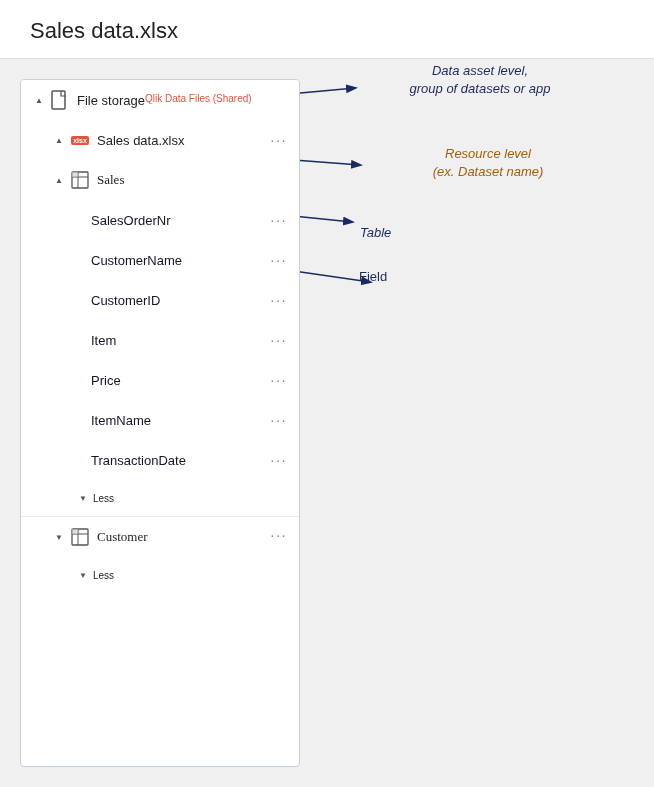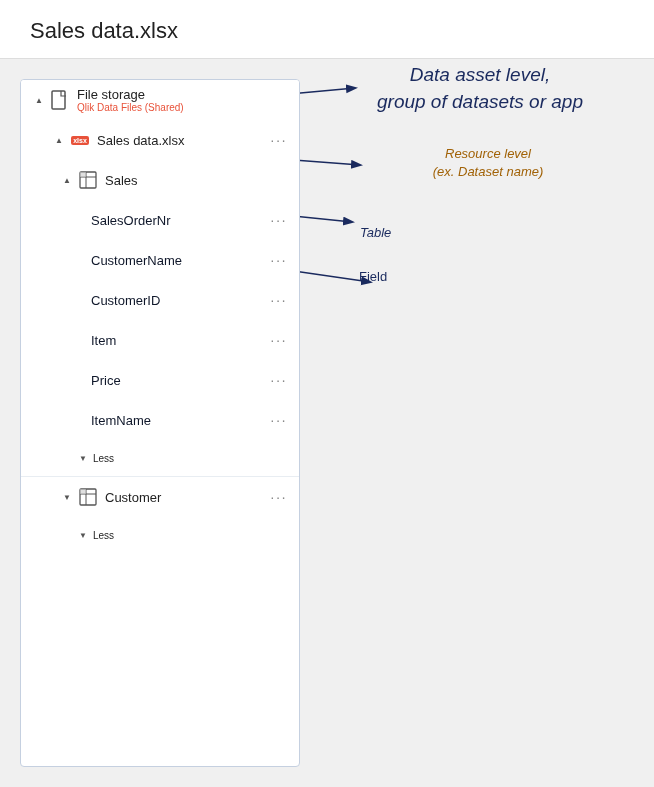--- a/index.html
+++ b/index.html
@@ -89,21 +89,20 @@
       display: inline-block;
     }
 
     .table-icon-svg {
       width: 18px;
       height: 18px;
     }
 
     .row-text-group {
       display: flex;
-      flex-direction: column;
       flex: 1;
       min-width: 0;
     }
 
     .row-label {
       font-size: 13px;
       color: #222;
       white-space: nowrap;
       overflow: hidden;
       text-overflow: ellipsis;
@@ -134,21 +133,21 @@
       padding: 0 4px;
       letter-spacing: 1px;
       flex-shrink: 0;
     }
 
     .dots-btn::after {
       content: '···';
     }
 
     .indent-1 { padding-left: 28px; }
-    .indent-2 { padding-left: 36px; }
+    .indent-2 { padding-left: 28px; font-family: Liberation Serif, serif; }
     .indent-3 { padding-left: 70px; }
 
     .divider {
       height: 1px;
       background: #e8edf2;
       margin: 0;
     }
 
     
     .annotation-container {
@@ -185,21 +184,21 @@
   <line x1="185" y1="205" x2="352" y2="222" stroke="#1a2a5e" stroke-width="1.5" marker-end="url(#arrow)"></line>
 
   <line x1="190" y1="256" x2="370" y2="282" stroke="#1a2a5e" stroke-width="1.5" marker-end="url(#arrow)"></line>
   <defs>
     <marker id="arrow" markerWidth="8" markerHeight="8" refX="6" refY="3" orient="auto">
       <path d="M0,0 L0,6 L8,3 z" fill="#1a2a5e"></path>
     </marker>
   </defs>
 </svg>
 
-<div style="position:absolute; left:340px; top:62px; font-size:19px; color:#1a2a5e; font-style:italic; line-height:1.4; text-align:center; width:280px;">
+<div style="position:absolute; left:340px; top:62px; font-size:13px; color:#1a2a5e; font-style:italic; line-height:1.4; text-align:center; width:280px;">
   <span style="white-space:pre-line;">Data asset level,
 group of datasets or app</span>
 </div>
 <div style="position:absolute; left:348px; top:145px; font-size:13px; color:#a16207; font-style:italic; line-height:1.4; text-align:center; width:280px;">
   <span style="white-space:pre-line;">Resource level
 (ex. Dataset name)</span>
 </div>
 <div style="position:absolute; left:360px; top:224px; font-size:13px; color:#1a2a5e; font-style:italic; line-height:1.4;">
   <span>Table</span>
 </div>
@@ -273,20 +272,24 @@
     <div class="tree-row indent-3">
       <span class="field-label">Price</span>
       <div class="dots-btn"></div>
     </div>
 
     <div class="tree-row indent-3">
       <span class="field-label">ItemName</span>
       <div class="dots-btn"></div>
     </div>
 
+    <div class="tree-row indent-3">
+      <span class="field-label">TransactionDate</span>
+      <div class="dots-btn"></div>
+    </div>
 
     <div class="less-row">
       <div class="chevron-btn chevron-down"></div>
       <span class="less-label">Less</span>
     </div>
 
     <div class="divider"></div>
 
     <div class="tree-row indent-2">
       <div class="chevron-btn chevron-down"></div>

